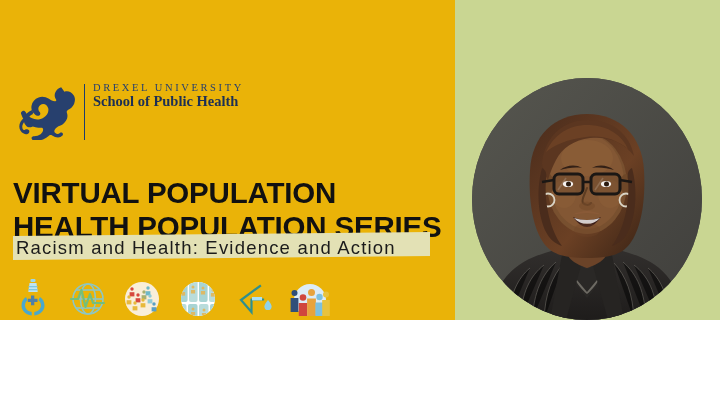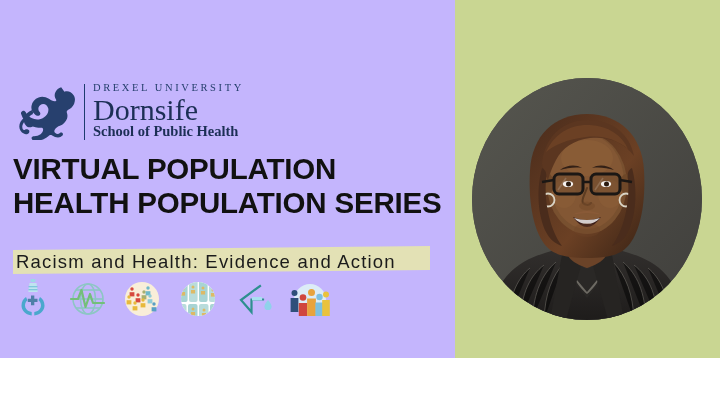--- a/index.html
+++ b/index.html
@@ -7,22 +7,22 @@
     margin: 0;
     padding: 0;
     background: #ffffff;
   }
   body {
     font-family: "Liberation Sans", sans-serif;
   }
   .slide {
     position: relative;
     width: 720px;
-    height: 358px;
-    background: #c4b5fd;
+    height: 320px;
+    background: #eab308;
     overflow: hidden;
   }
 
   
   .right-panel {
     position: absolute;
     left: 455px;
     top: 0;
     width: 265px;
     height: 404px;
@@ -103,38 +103,38 @@
     line-height: 1.05;
     margin-top: -1px;
     white-space: nowrap;
     font-weight: bold;
   }
 
   
   .headline {
     position: absolute;
     left: 13px;
-    top: 152px;
+    top: 176px;
     width: 430px;
   }
   .headline-line {
     font-family: "Liberation Sans", sans-serif;
     font-weight: bold;
     font-size: 29.5px;
     line-height: 34px;
     letter-spacing: -0.2px;
     color: #111111;
     white-space: nowrap;
   }
 
   
   .subtitle-wrap {
     position: absolute;
     left: 13px;
-    top: 248px;
+    top: 234px;
     width: 430px;
     height: 28px;
   }
   .subtitle-hl {
     position: absolute;
     left: 0;
     top: 2px;
     width: 417px;
     height: 24px;
     background: #e3e1b5;
@@ -184,21 +184,20 @@
           <g fill="#27406e">
             <path d="M72 8c-4 1-7 4-9 8-2 4-1 8 1 11 1 2 0 3-2 3-3 0-6-2-9-4-5-3-11-4-16-2-6 2-10 7-11 13-1 5 1 10 5 13 2 2 5 3 7 2 2-1 2-3 1-5-2-2-3-5-2-8 1-3 4-5 7-5 4 0 7 3 8 7 1 6-2 11-7 14-6 4-13 4-19 1-4-2-7-5-9-9-1-2-3-3-5-2-2 1-3 3-2 5 2 7 7 13 14 17 5 3 11 4 17 4 2 0 3 1 3 3 0 3-2 5-4 7-3 2-6 3-10 3-2 0-4 1-4 3 0 2 2 4 4 4 8 1 16-2 22-7 2-2 4-2 6-1 3 2 6 3 9 3 3 0 5-1 7-3 1-1 1-3 0-4-1-1-3-1-4 0-2 2-5 2-7 0-2-1-2-3-1-5 2-3 5-5 8-6 5-2 9-6 11-11 1-3 1-6 0-9-1-2 0-4 2-5 4-2 7-5 9-9 2-5 2-10-1-14-3-5-9-7-14-5z"></path>
             <path d="M26 44c-5 2-9 6-11 11-2 4-1 9 2 12 2 3 6 4 9 3 2-1 3-3 2-5-1-2-3-2-5-2-2 0-3-2-3-4 1-3 3-6 6-8 2-1 3-3 2-5-1-2-3-3-2-2z"></path>
             <path d="M14 56c-4 3-7 8-7 13 0 5 3 9 7 11 3 2 6 1 8-1 1-2 1-4-1-5-2-1-4-1-5 0-2 1-3 0-4-2-1-3 0-6 2-9 2-2 2-5 1-7-1-1-1 0-1 0z"></path>
           </g>
         </svg>
       </div>
       <div class="logo-rule"></div>
       <div class="logo-text">
         <div class="logo-drexel">DREXEL UNIVERSITY</div>
-        <div class="logo-dornsife">Dornsife</div>
         <div class="logo-school">School of Public Health</div>
       </div>
     </div>
 
     <div class="headline">
       <div class="headline-line">VIRTUAL POPULATION</div>
       <div class="headline-line">HEALTH POPULATION SERIES</div>
     </div>
 
     <div class="subtitle-wrap">

